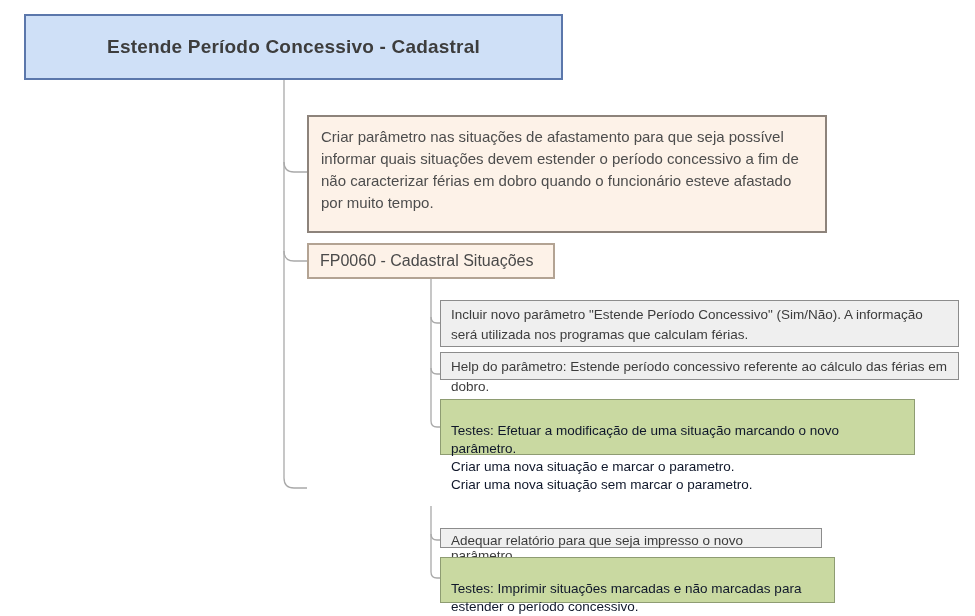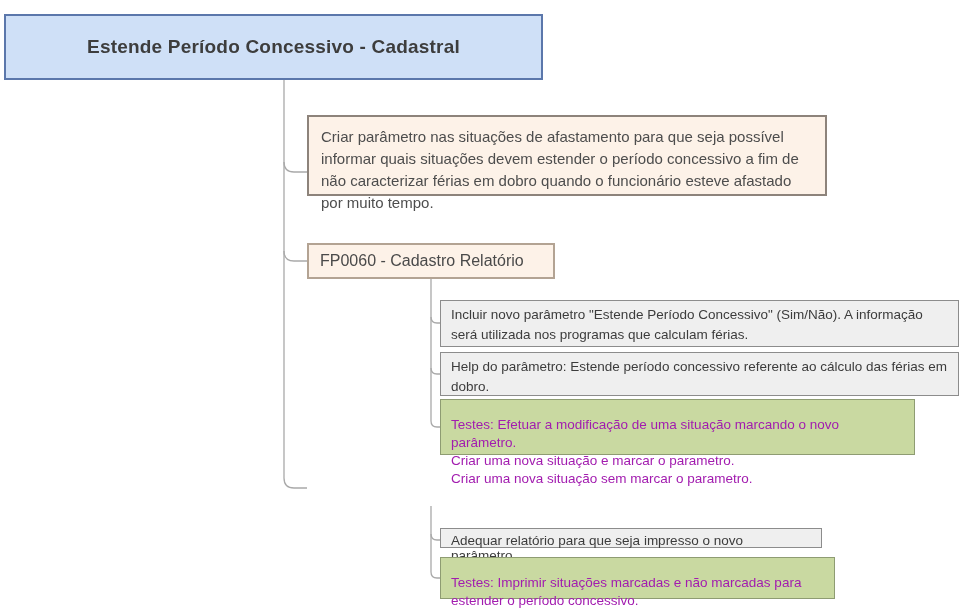--- a/index.html
+++ b/index.html
@@ -21,35 +21,35 @@
     top: 0;
     z-index: 0;
   }
   .node {
     position: absolute;
     box-sizing: border-box;
     z-index: 1;
     color: #3f3f3f;
   }
   .root-node {
-    left: 4px;  top: 14px;
+    left: 24px;  top: 14px;
     width: 539px; height: 66px;
     background: var(--root-fill, #cfe0f7);
     border: 2px solid var(--root-border, #5b77ab);
     display: flex;
     align-items: center;
     justify-content: center;
     font-size: 19px;
     font-weight: bold;
     color: #3d3d3d;
     letter-spacing: 0.2px;
   }
   .desc-node {
     left: 307px; top: 115px;
-    width: 520px; height: 81px;
+    width: 520px; height: 118px;
     background: var(--topic-fill, #fdf2e8);
     border: 2px solid var(--desc-border, #8d837b);
     padding: 9px 12px;
     font-size: 15px;
     line-height: 22px;
     color: #4d4d4d;
   }
   .topic-node {
     background: var(--topic-fill, #fdf2e8);
     border: 2px solid var(--topic-border, #b3a393);
@@ -67,28 +67,28 @@
     border: 1px solid var(--task-border, #8c8c8c);
     padding: 4px 10px;
     font-size: 13.5px;
     line-height: 20px;
     color: #3c3c3c;
     white-space: pre-line;
   }
   .test-node {
     background: var(--test-fill, #c9d9a1);
     border: 1px solid var(--test-border, #8e9c72);
-    padding: 16px 10px;
+    padding: 22px 10px;
     font-size: 13.5px;
     line-height: 18px;
-    color: #a21caf;
+    color: #0f172a;
     white-space: pre-line;
   }
   .item-0060-0 { left: 440px; top: 300px; width: 519px; height: 47px; }
-  .item-0060-1 { left: 440px; top: 352px; width: 519px; height: 44px; }
+  .item-0060-1 { left: 440px; top: 352px; width: 519px; height: 28px; }
   .item-0060-2 { left: 440px; top: 399px; width: 475px; height: 56px; }
   .item-0061-0 { left: 440px; top: 528px; width: 382px; height: 20px; line-height: 15px; }
   .item-0061-1 { left: 440px; top: 557px; width: 395px; height: 42px; }
 </style>
 </head>
 <body>
 
 <div id="canvas">
 
   <svg id="connector-layer" width="975" height="616" viewBox="0 0 975 616">
@@ -106,21 +106,21 @@
 
       <path d="M431,506 V572 Q431,578 437,578 H440"></path>
       <path d="M431,534 Q431,540 437,540 H440"></path>
     </g>
   </svg>
 
   <div class="node root-node">Estende Período Concessivo - Cadastral</div>
 
   <div class="node desc-node">Criar parâmetro nas situações de afastamento para que seja possível informar quais situações devem estender o período concessivo a fim de não caracterizar férias em dobro quando o funcionário esteve afastado por muito tempo.</div>
 
-  <div class="node topic-node fp0060-node">FP0060 - Cadastro Relatório</div>
+  <div class="node topic-node fp0060-node">FP0060 - Cadastral Situações</div>
 
   <div class="node task-node item-0060-0">Incluir novo parâmetro "Estende Período Concessivo" (Sim/Não). A informação será utilizada nos programas que calculam férias.</div>
 
   <div class="node task-node item-0060-1">Help do parâmetro: Estende período concessivo referente ao cálculo das férias em dobro.</div>
 
   <div class="node test-node item-0060-2">Testes: Efetuar a modificação de uma situação marcando o novo parâmetro.
 Criar uma nova situação e marcar o parametro.
 Criar uma nova situação sem marcar o parametro.</div>
 
 

